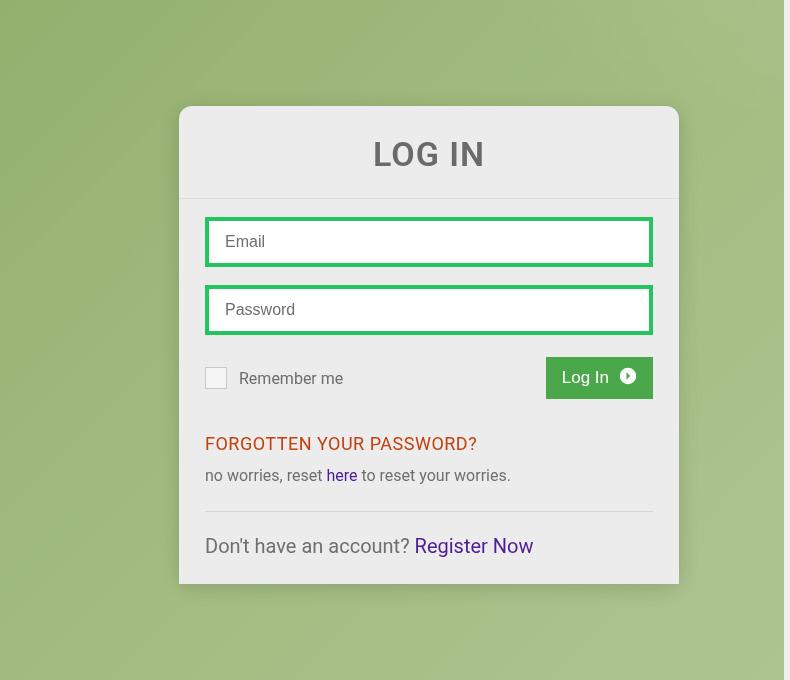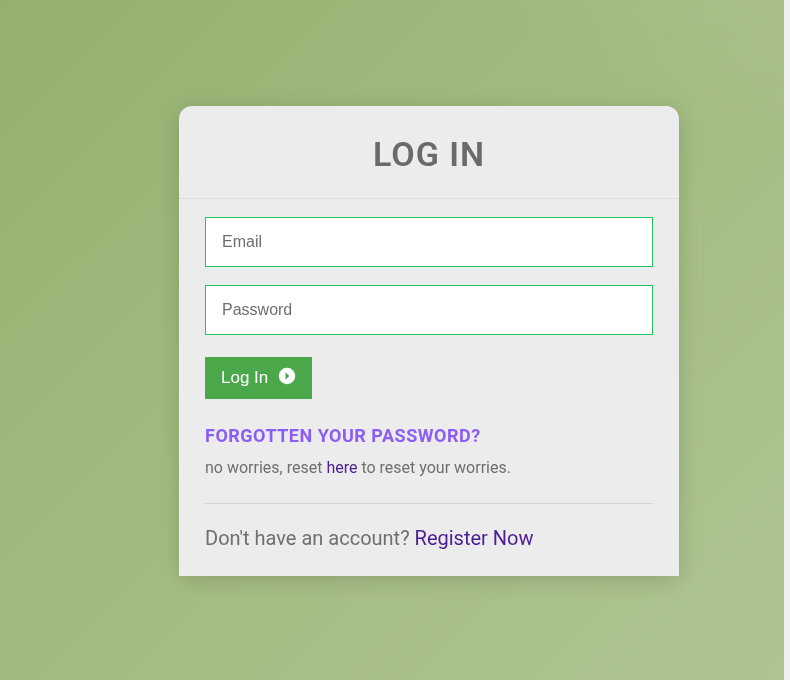--- a/index.html
+++ b/index.html
@@ -57,21 +57,21 @@
       padding: 18px 26px 26px;
       border-top: 1px solid #dedede;
     }
     .input {
       width: 100%;
       height: 50px;
       padding: 0 16px;
       font-size: 16px;
       color: #555;
       background: #fff;
-      border: 1px solid #22c55e;
+      border: 4px solid #22c55e;
       outline: none;
       margin-bottom: 18px;
     }
     .input::placeholder {
       color: #6f6f6f;
     }
     .row-actions {
       display: flex;
       align-items: center;
       justify-content: space-between;
@@ -103,24 +103,24 @@
       height: 42px;
       padding: 0 16px;
       font-size: 17px;
       cursor: pointer;
     }
     .btn-login svg {
       width: 18px;
       height: 18px;
     }
     .forgot-title {
-      margin-top: 26px;
+      margin-top: 34px;
       font-size: 18px;
-      font-weight: 700;
-      color: #8b5cf6;
+      font-weight: 400;
+      color: #c2410c;
       letter-spacing: 0.5px;
     }
     .forgot-text {
       margin-top: 12px;
       font-size: 16px;
       color: #6f6f6f;
     }
     .link {
       color: #4c1d95;
       cursor: pointer;
@@ -143,20 +143,24 @@
 
 <div class="card">
   <div class="card-header">
     <h1 class="card-title">LOG IN</h1>
   </div>
   <div class="card-body">
     <input class="input" type="text" placeholder="Email" style="">
     <input class="input" type="password" placeholder="Password" style="">
 
     <div class="row-actions">
+      <div class="remember">
+        <div class="checkbox"></div>
+        <span class="remember-label">Remember me</span>
+      </div>
       <button class="btn-login">
         <span>Log In</span>
         <span>
           <svg viewBox="0 0 24 24" fill="currentColor">
             <circle cx="12" cy="12" r="11" fill="#fff"></circle>
             <path d="M10 7 L15 12 L10 17 Z" fill="#4aa84a"></path>
           </svg>
         </span>
       </button>
     </div>

